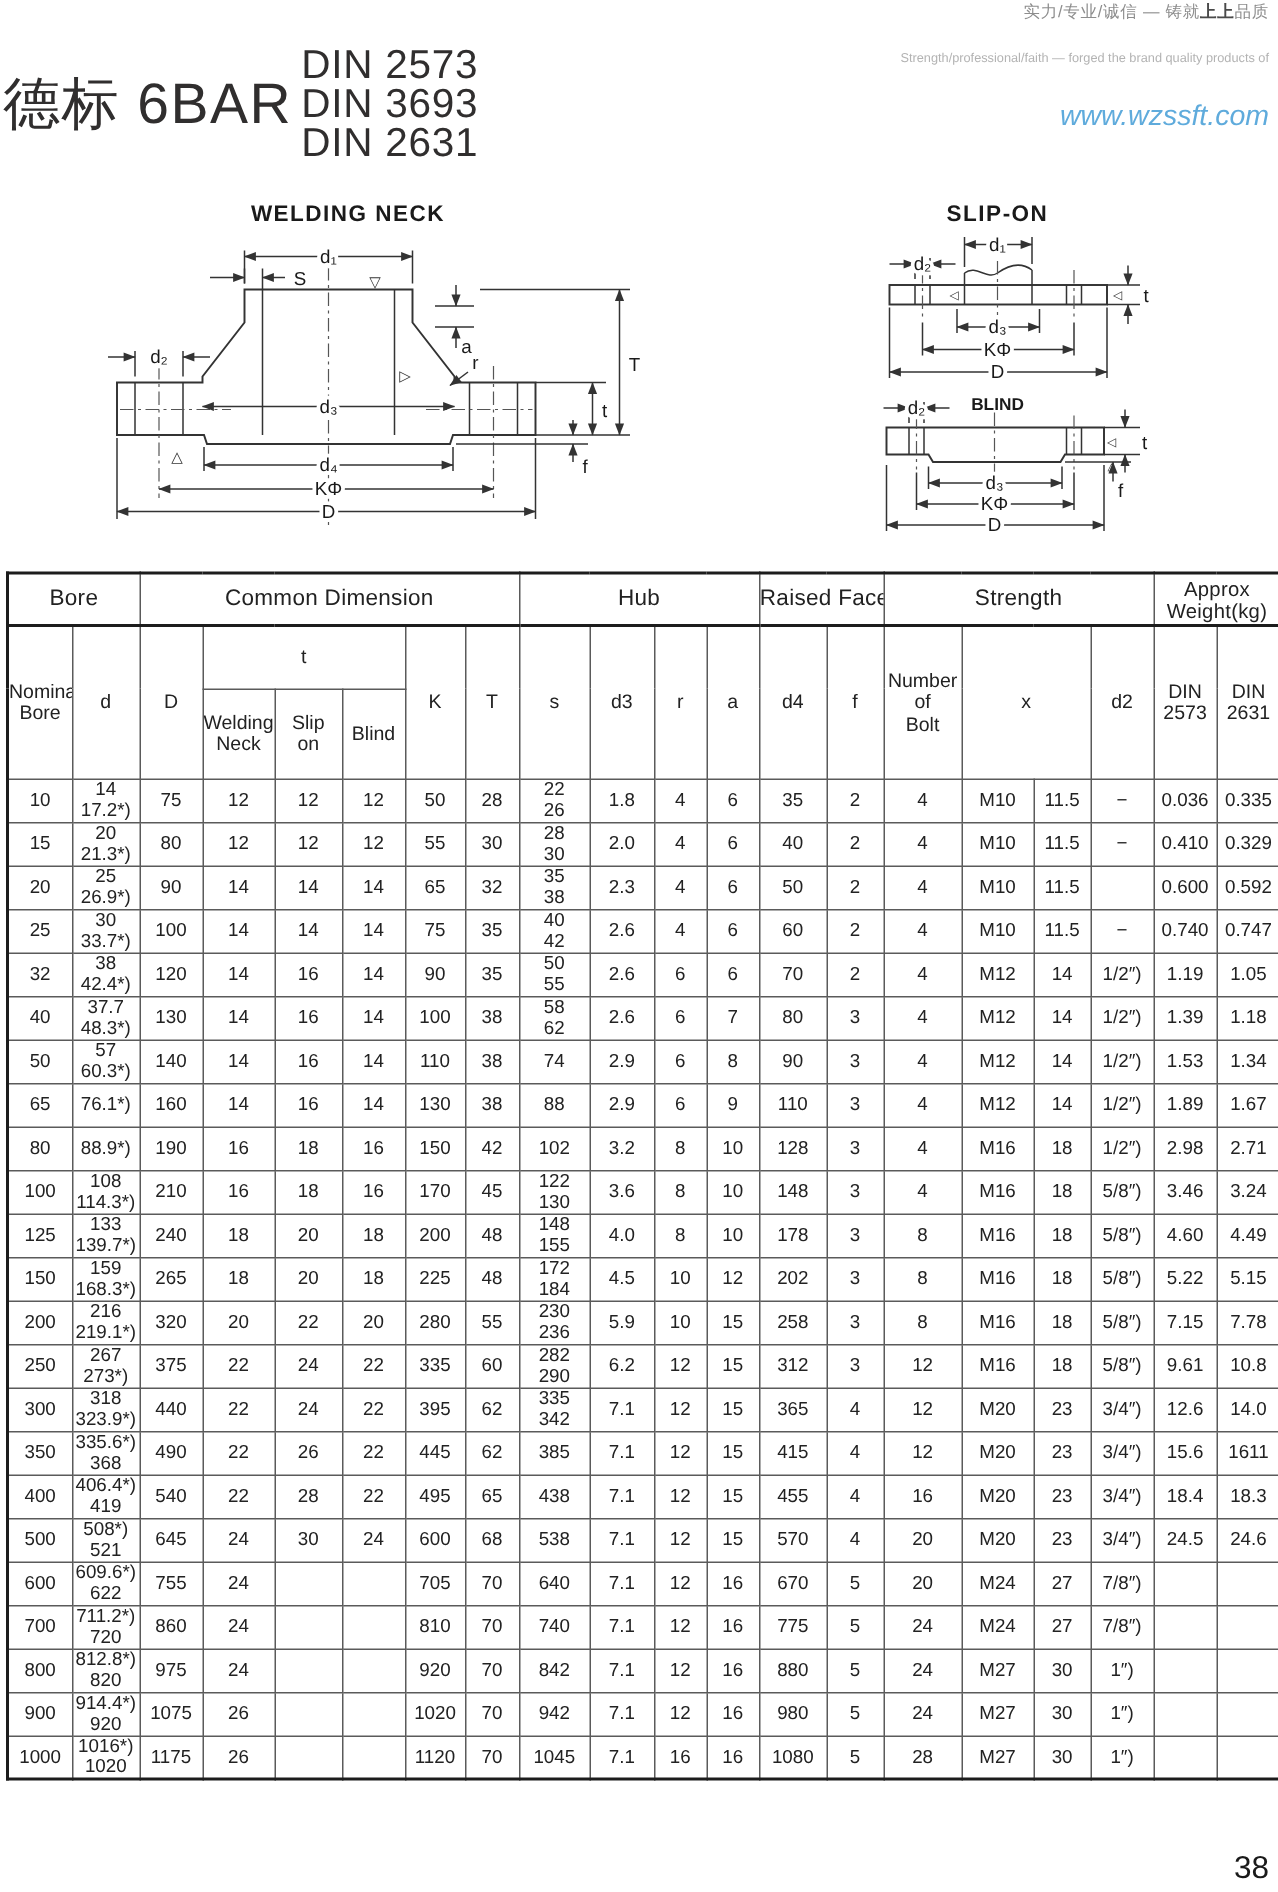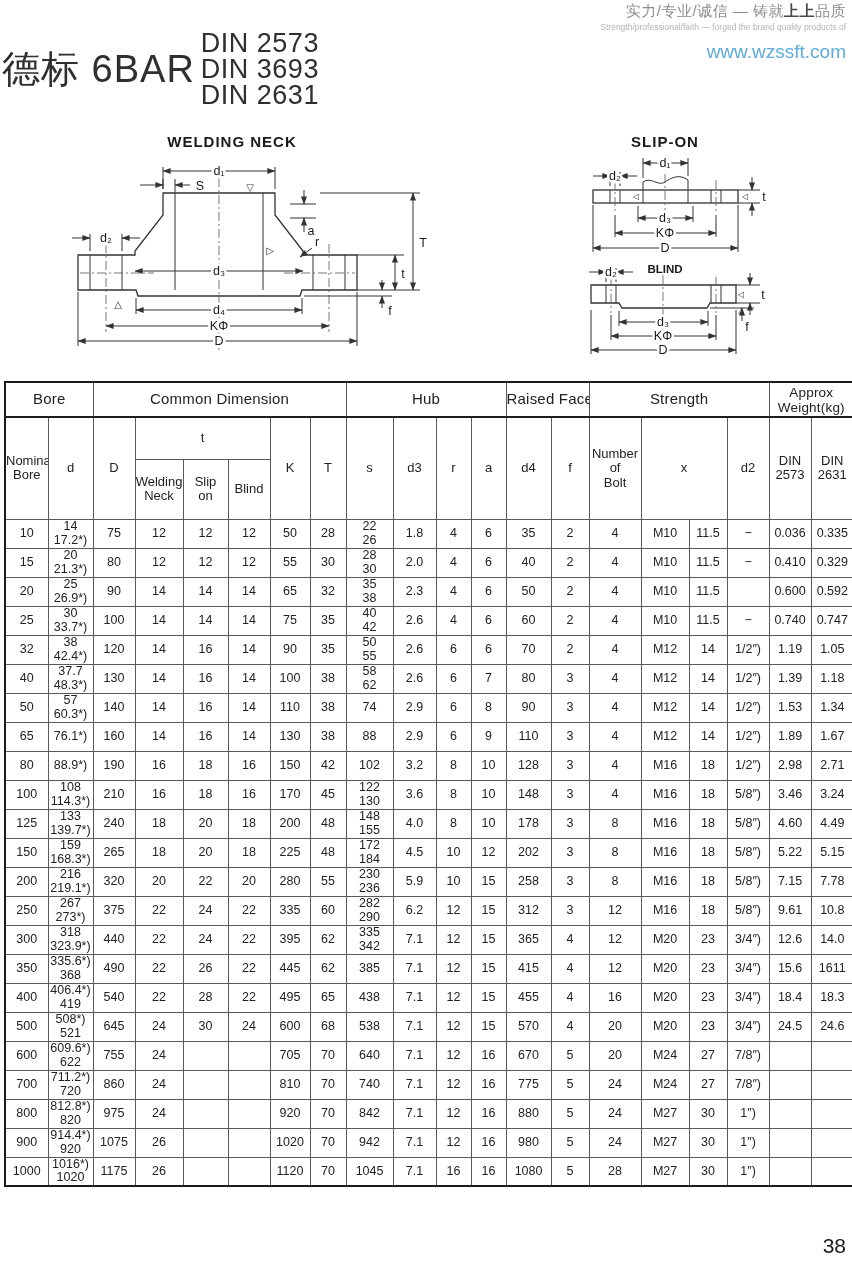--- a/index.html
+++ b/index.html
@@ -4,24 +4,24 @@
 <style>
   * { box-sizing: border-box; }
   html,body { margin:0; padding:0; }
   body {
     width:852px; height:1261px; position:relative; background:#ffffff;
     font-family:"Liberation Sans","DejaVu Sans",sans-serif; color:#222;
     overflow:hidden;
   }
   
   .brand { position:absolute; top:2px; right:6px; text-align:right; line-height:1.15; }
-  .brand-cn { font-size:15px; color:#8d8d8d; letter-spacing:.5px; }
+  .brand-cn { font-size:11px; color:#8d8d8d; letter-spacing:.5px; }
   .brand-cn b { color:#4a4a4a; }
-  .brand-en { font-size:8.5px; color:#b3b3b3; margin-top:4px; }
-  .brand-site { font-size:19px; color:#5fabdc; margin-top:8px; }
+  .brand-en { font-size:8.5px; color:#b3b3b3; margin-top:19px; }
+  .brand-site { font-size:19px; font-style:italic; color:#5fabdc; margin-top:24px; }
   
   .title-block { position:absolute; left:2px; top:30px; display:flex; align-items:center; }
   .title-cn { font-size:38px; color:#302e2e; letter-spacing:1px; white-space:nowrap; }
   .title-dins { font-size:27px; line-height:26px; color:#302e2e; margin-left:6px; letter-spacing:.5px; }
   
   .diag { position:absolute; }
   .diag svg { display:block; }
   .outline { stroke:#333; stroke-width:1.3; fill:none; }
   .thin { stroke:#333; stroke-width:1; fill:none; }
   .dim  { stroke:#333; stroke-width:1; fill:none; }

